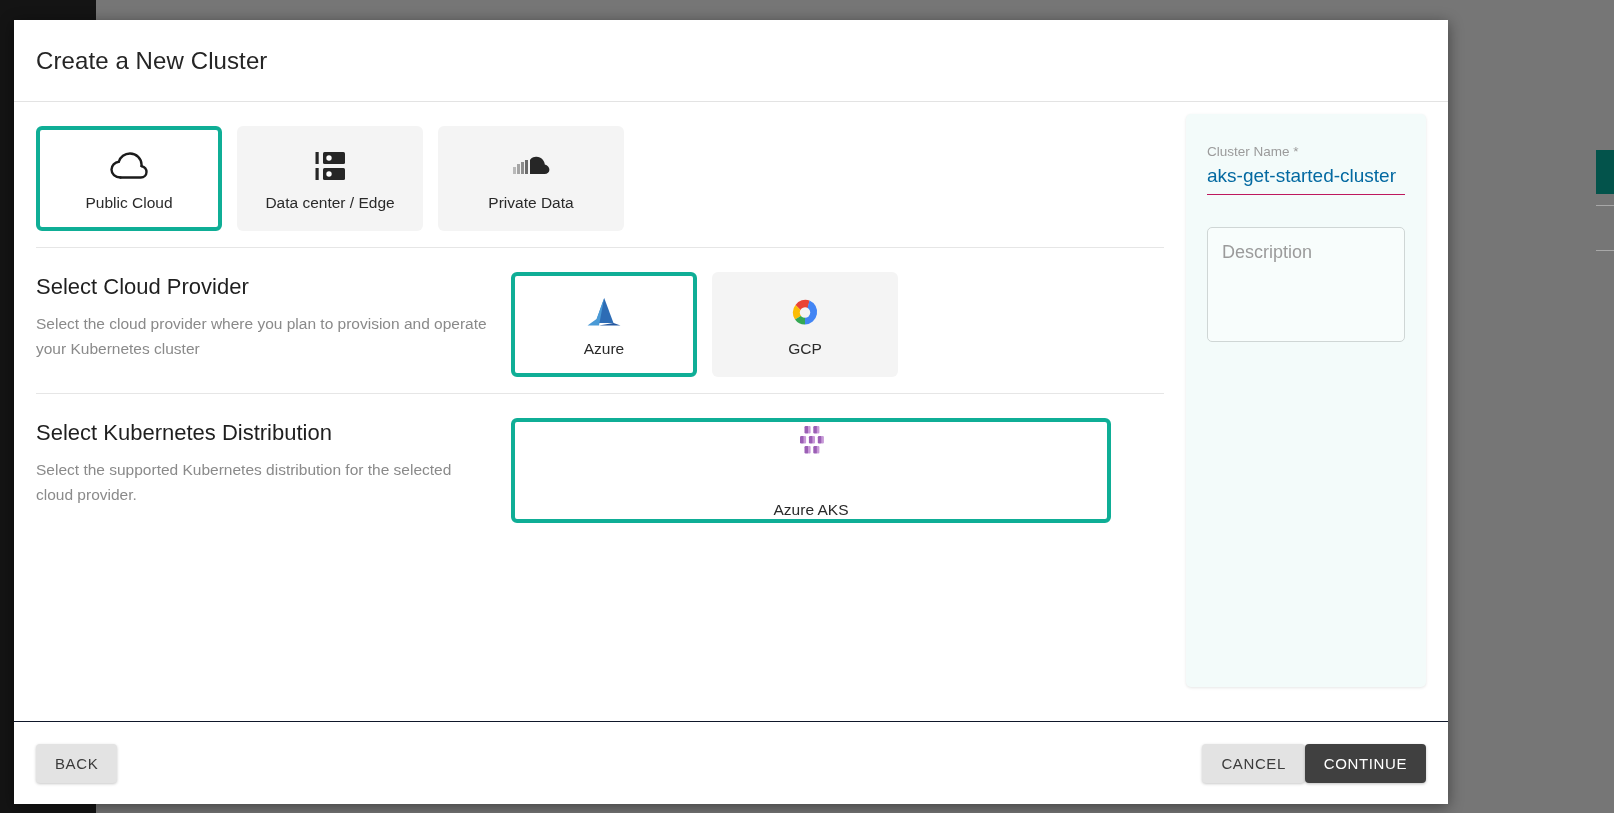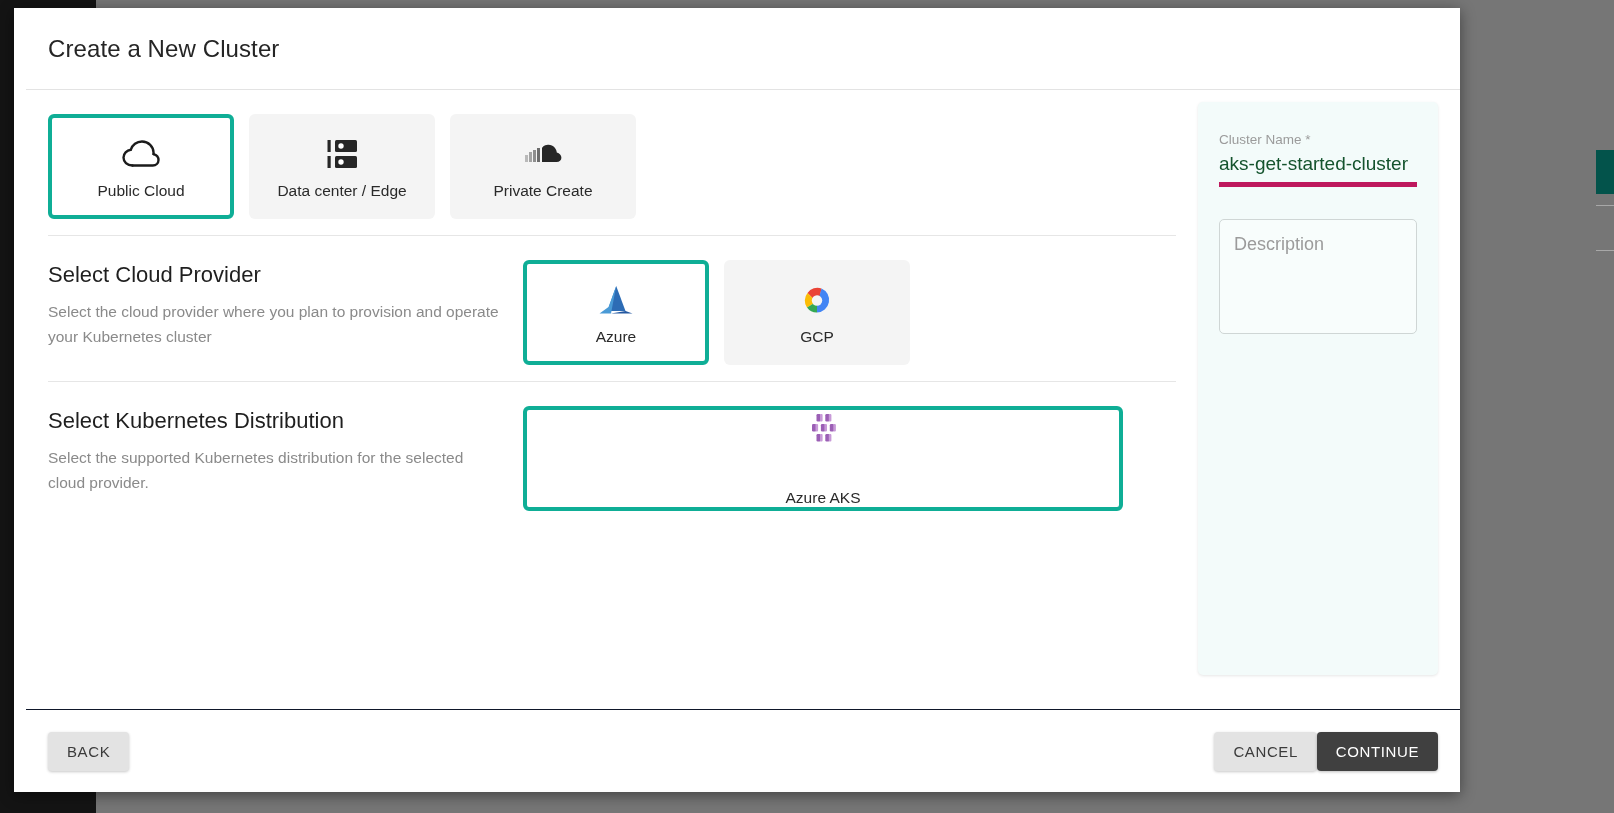--- a/index.html
+++ b/index.html
@@ -46,28 +46,27 @@
     position: absolute;
     right: 0; top: 250px;
     width: 18px; height: 1px;
     background: #a8a8a8;
   }
 
   
   #dialog {
     position: absolute;
     left: 14px;
-    top: 8px;
+    top: 20px;
     width: 1434px;
     height: 784px;
     background: #ffffff;
     box-shadow: 0 3px 14px rgba(0,0,0,.45);
     display: flex;
     flex-direction: column;
-    padding-left: 12px;
   }
 
   #dialog-header {
     height: 82px;
     flex: 0 0 82px;
     display: flex;
     align-items: center;
     padding-left: 22px;
     border-bottom: 1px solid #e3e3e3;
     box-sizing: border-box;
@@ -164,25 +163,25 @@
   }
   .field-label {
     font-size: 13.5px;
     color: #9b9b9b;
     display: block;
     margin-bottom: 6px;
   }
   #cluster-name-input {
     width: 100%;
     border: none;
-    border-bottom: 5px solid #be185d;
+    border-bottom: 1px solid #be185d;
     background: transparent;
     font-family: "Liberation Sans", sans-serif;
     font-size: 19px;
-    color: #14532d;
+    color: #0369a1;
     padding: 0 0 7px 0;
     outline: none;
     box-sizing: border-box;
   }
   #description-input {
     margin-top: 32px;
     width: 100%;
     height: 115px;
     border: 1px solid #cfd6d5;
     border-radius: 5px;
@@ -272,21 +271,21 @@
           <div class="card">
             <div class="card-icon">
               <svg width="40" height="24" viewBox="0 0 40 24">
                 <rect x="2" y="13" width="3" height="7" fill="#b9b9b9"></rect>
                 <rect x="6" y="10" width="3" height="10" fill="#a4a4a4"></rect>
                 <rect x="10" y="8" width="3" height="12" fill="#8e8e8e"></rect>
                 <rect x="14" y="6" width="3" height="14" fill="#6c6c6c"></rect>
                 <path d="M19 20 L19 6 C19 6 21 2.5 25.5 2.8 C30.5 3.1 33.5 6.6 33.8 10.6 C36.6 11.2 38.4 13.3 38.4 15.7 C38.4 18.2 36.4 20 33.6 20 Z" fill="#262626"></path>
               </svg>
             </div>
-            <div class="card-label">Private Create</div>
+            <div class="card-label">Private Data</div>
           </div>
 
         </div>
       </div>
 
       <div class="section">
         <div class="section-text">
           <p class="section-title">Select Cloud Provider</p>
           <p class="section-desc">Select the cloud provider where you plan to provision and operate your Kubernetes cluster</p>
         </div>

